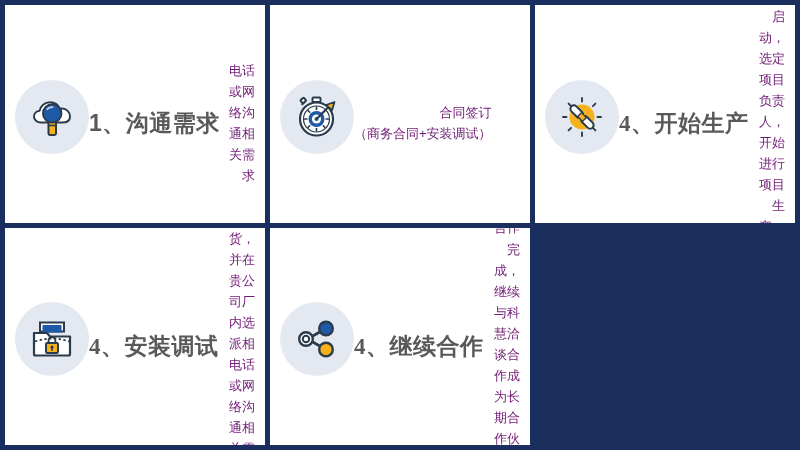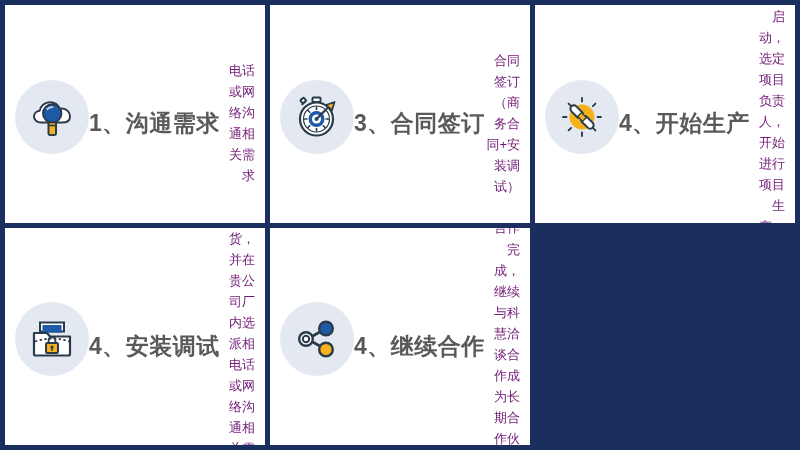--- a/index.html
+++ b/index.html
@@ -63,21 +63,21 @@
 
   .step-desc {
     margin-top: 13px;
     font-size: 13px;
     color: #701a75;
     line-height: 1.62;
     text-align: right;
     white-space: pre-line;
   }
 
-  .row-2 .step-title { margin-top: 14px; }
+  .row-2 .step-title { margin-top: 14px; font-family: Liberation Serif, serif; }
   .row-2 .step-desc  { margin-top: 11px; font-family: Liberation Mono, monospace; }
 </style>
 </head>
 <body>
 
 <div id="process-grid">
 
   <div class="step-cell row-1">
     <div class="icon-badge">
       <svg width="50" height="50" viewBox="0 0 50 50">
@@ -113,21 +113,20 @@
           <line x1="33" y1="18.5" x2="31.3" y2="20.2"></line>
           <line x1="17.7" y1="33.8" x2="16" y2="35.5"></line>
         </g>
         <circle cx="24.5" cy="27" r="8" fill="#1e5aa8"></circle>
         <circle cx="24.5" cy="27" r="4.6" fill="#ffffff"></circle>
         <circle cx="24.5" cy="27" r="2" fill="#1e5aa8"></circle>
         <line x1="24.5" y1="27" x2="36" y2="15.5" stroke="#2a3b4c" stroke-width="2.2" stroke-linecap="round"></line>
         <path d="M34 13 l8.5 -3 l-2.5 8.2 z" fill="#f5b21d" stroke="#2a3b4c" stroke-width="1.8" stroke-linejoin="round"></path>
       </svg>
     </div>
-    <div class="step-title">3、合同签订</div>
     <div class="step-desc">合同签订
 （商务合同+安装调试）</div>
   </div>
 
   <div class="step-cell row-2">
     <div class="icon-badge">
       <svg width="50" height="50" viewBox="0 0 50 50">
         <circle cx="25" cy="25" r="12.5" fill="#f5b21d"></circle>
         <g stroke="#2a3b4c" stroke-width="1.9" stroke-linecap="round">
           <line x1="25" y1="6" x2="25" y2="9.5"></line>

